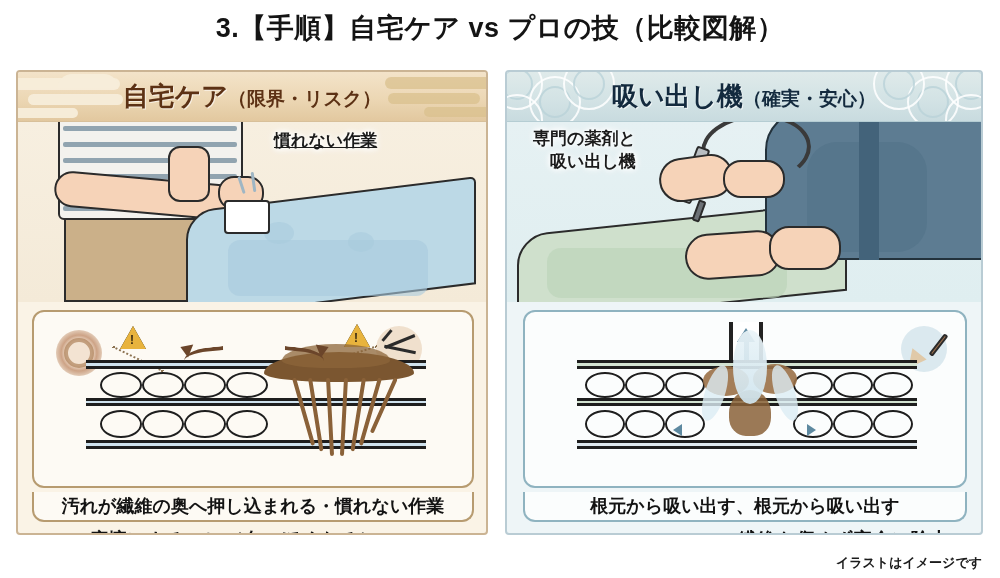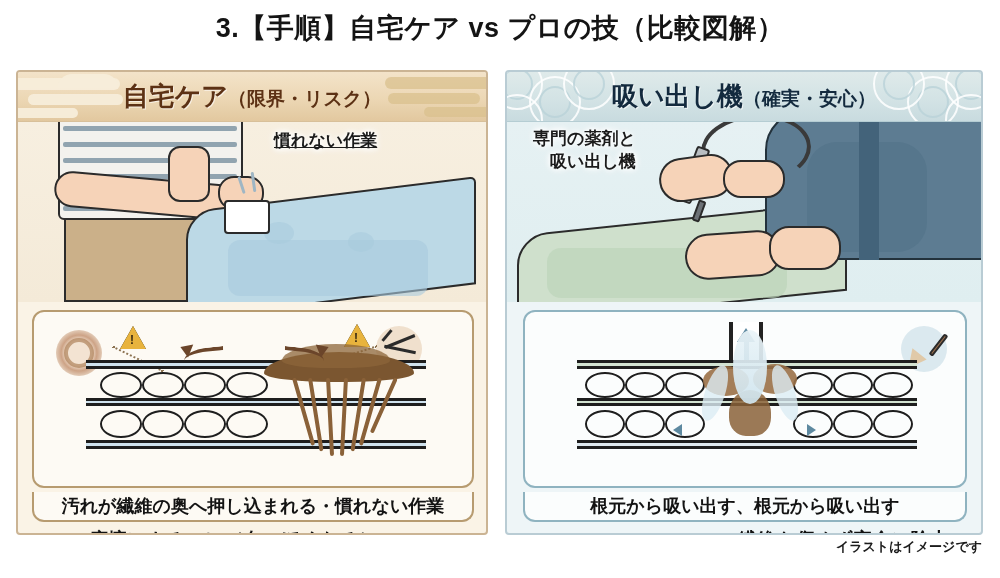--- a/index.html
+++ b/index.html
@@ -163,21 +163,21 @@
     width:0;height:0;border-top:7px solid transparent;border-bottom:7px solid transparent;
     border-right:13px solid #fff;
   }
   .bubble:before{
     content:""; position:absolute; left:-15px; top:25px;
     width:0;height:0;border-top:8px solid transparent;border-bottom:8px solid transparent;
     border-right:15px solid #1d1d1d;
   }
 
   .footer {
-    position:absolute; right: 18px; bottom: 22px;
+    position:absolute; right: 18px; bottom: 6px;
     font-size:13px; font-weight:700; color:#1b1b1b;
   }
 </style>
 </head>
 <body>
 
 <div class="page">
 
   <div class="title">3.【手順】自宅ケア vs プロの技（比較図解）</div>
 

